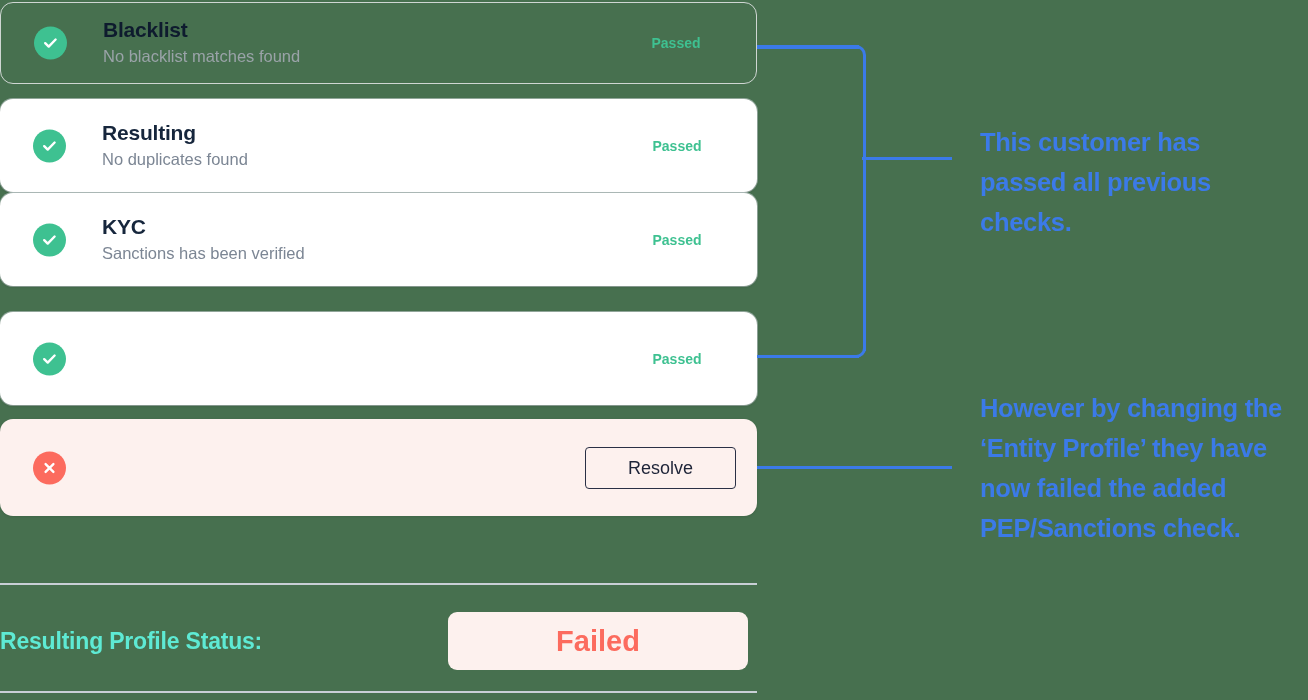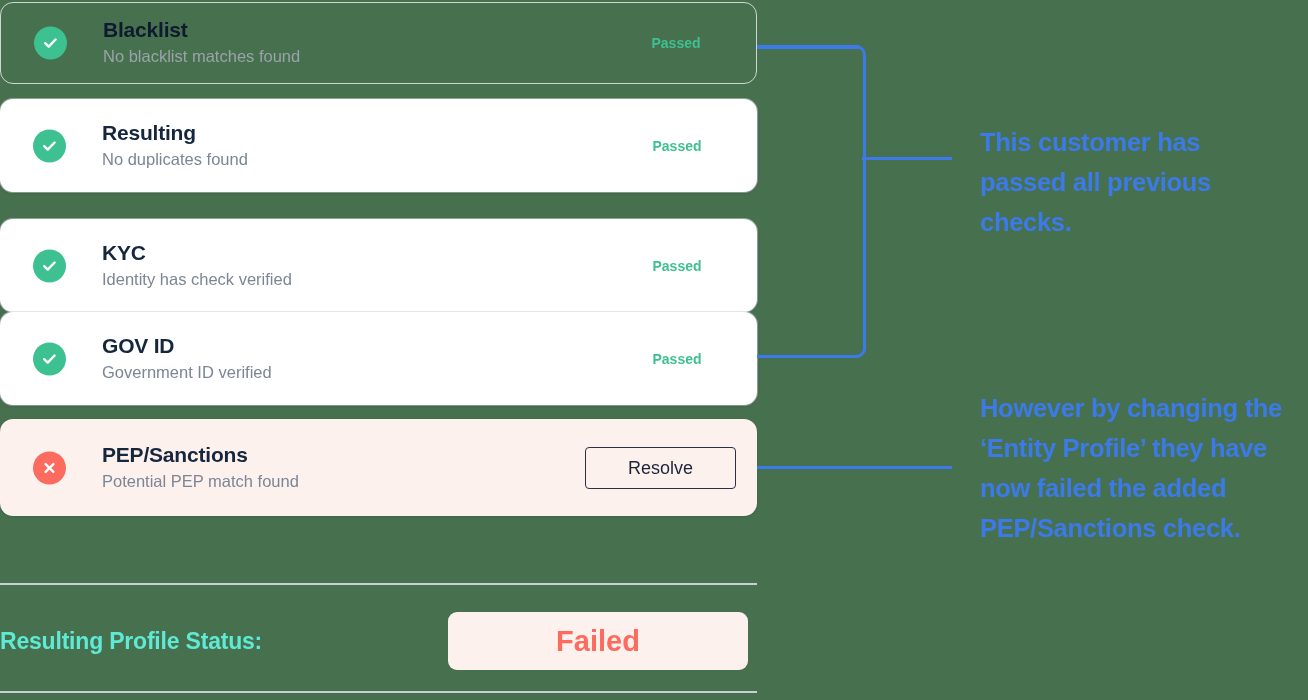--- a/index.html
+++ b/index.html
@@ -202,56 +202,48 @@
         <path d="M3.2 8.7 L6.7 12.1 L13.6 5.0" fill="none" stroke="#ffffff" stroke-width="2.4" stroke-linecap="round" stroke-linejoin="round"></path>
       </svg>
     </span>
     <div class="card-text">
       <div class="card-title">Resulting</div>
       <div class="card-subtitle">No duplicates found</div>
     </div>
     <div class="card-status">Passed</div>
   </div>
 
-  <div class="check-card" style="top:219px; height:93px;">
+  <div class="check-card" style="top:193px; height:93px;">
     <span class="status-icon pass">
       <svg width="17" height="17" viewBox="0 0 17 17" aria-hidden="true">
         <path d="M3.2 8.7 L6.7 12.1 L13.6 5.0" fill="none" stroke="#ffffff" stroke-width="2.4" stroke-linecap="round" stroke-linejoin="round"></path>
       </svg>
     </span>
     <div class="card-text">
       <div class="card-title">KYC</div>
-      <div class="card-subtitle">Identity has check verified</div>
+      <div class="card-subtitle">Sanctions has been verified</div>
     </div>
     <div class="card-status">Passed</div>
   </div>
 
   <div class="check-card" style="top:312px; height:93px;">
     <span class="status-icon pass">
       <svg width="17" height="17" viewBox="0 0 17 17" aria-hidden="true">
         <path d="M3.2 8.7 L6.7 12.1 L13.6 5.0" fill="none" stroke="#ffffff" stroke-width="2.4" stroke-linecap="round" stroke-linejoin="round"></path>
       </svg>
     </span>
-    <div class="card-text">
-      <div class="card-title">GOV ID</div>
-      <div class="card-subtitle">Government ID verified</div>
-    </div>
     <div class="card-status">Passed</div>
   </div>
 
   <div class="check-card failed-card" style="top:419px; height:97px;">
     <span class="status-icon fail">
       <svg width="15" height="15" viewBox="0 0 15 15" aria-hidden="true">
         <path d="M3.6 3.6 L11.4 11.4 M11.4 3.6 L3.6 11.4" fill="none" stroke="#ffffff" stroke-width="2.4" stroke-linecap="round"></path>
       </svg>
     </span>
-    <div class="card-text">
-      <div class="card-title">PEP/Sanctions</div>
-      <div class="card-subtitle">Potential PEP match found</div>
-    </div>
     <button class="resolve-button">Resolve</button>
   </div>
 
   <div class="connector conn-h" style="left:757px; top:45px; width:102px;"></div>
 
   <div class="conn-corner corner-tr" style="left:855px; top:45px; width:11px; height:11px;"></div>
 
   <div class="connector conn-v" style="left:862.5px; top:55px; width:3.5px; height:296px;"></div>
 
   <div class="conn-corner corner-br" style="left:855px; top:347px; width:11px; height:11px;"></div>

